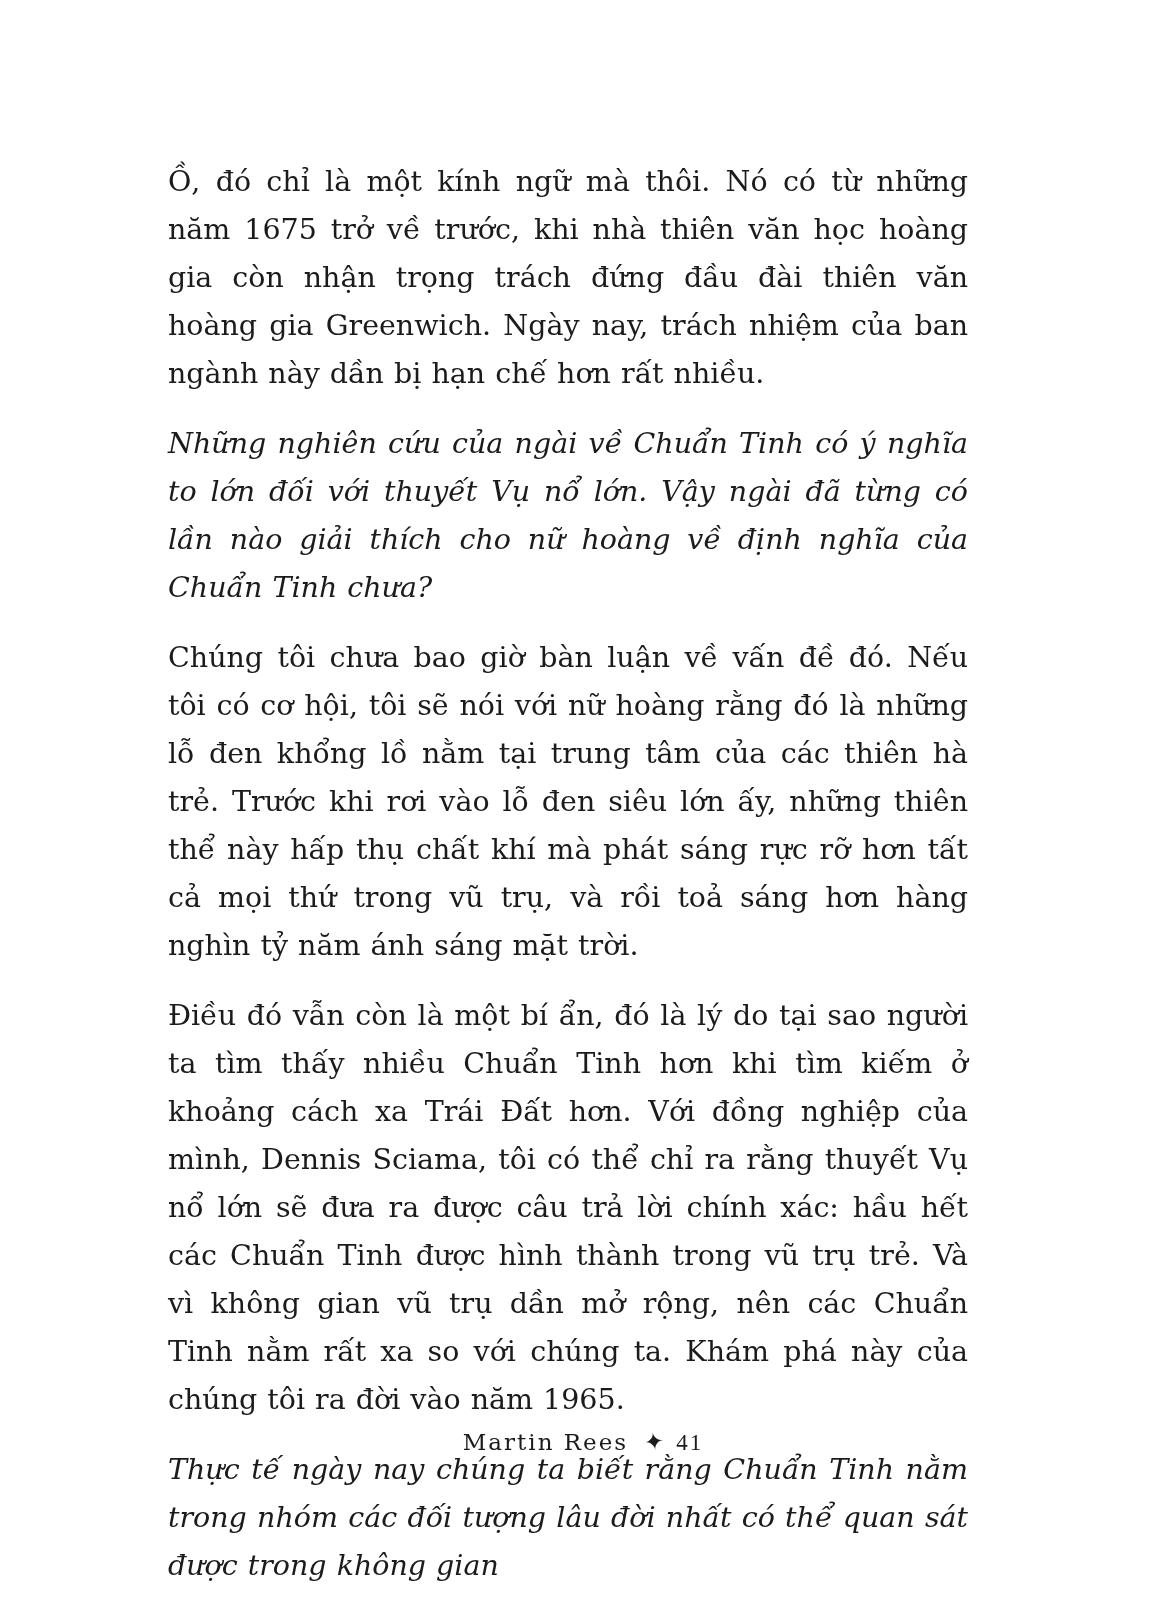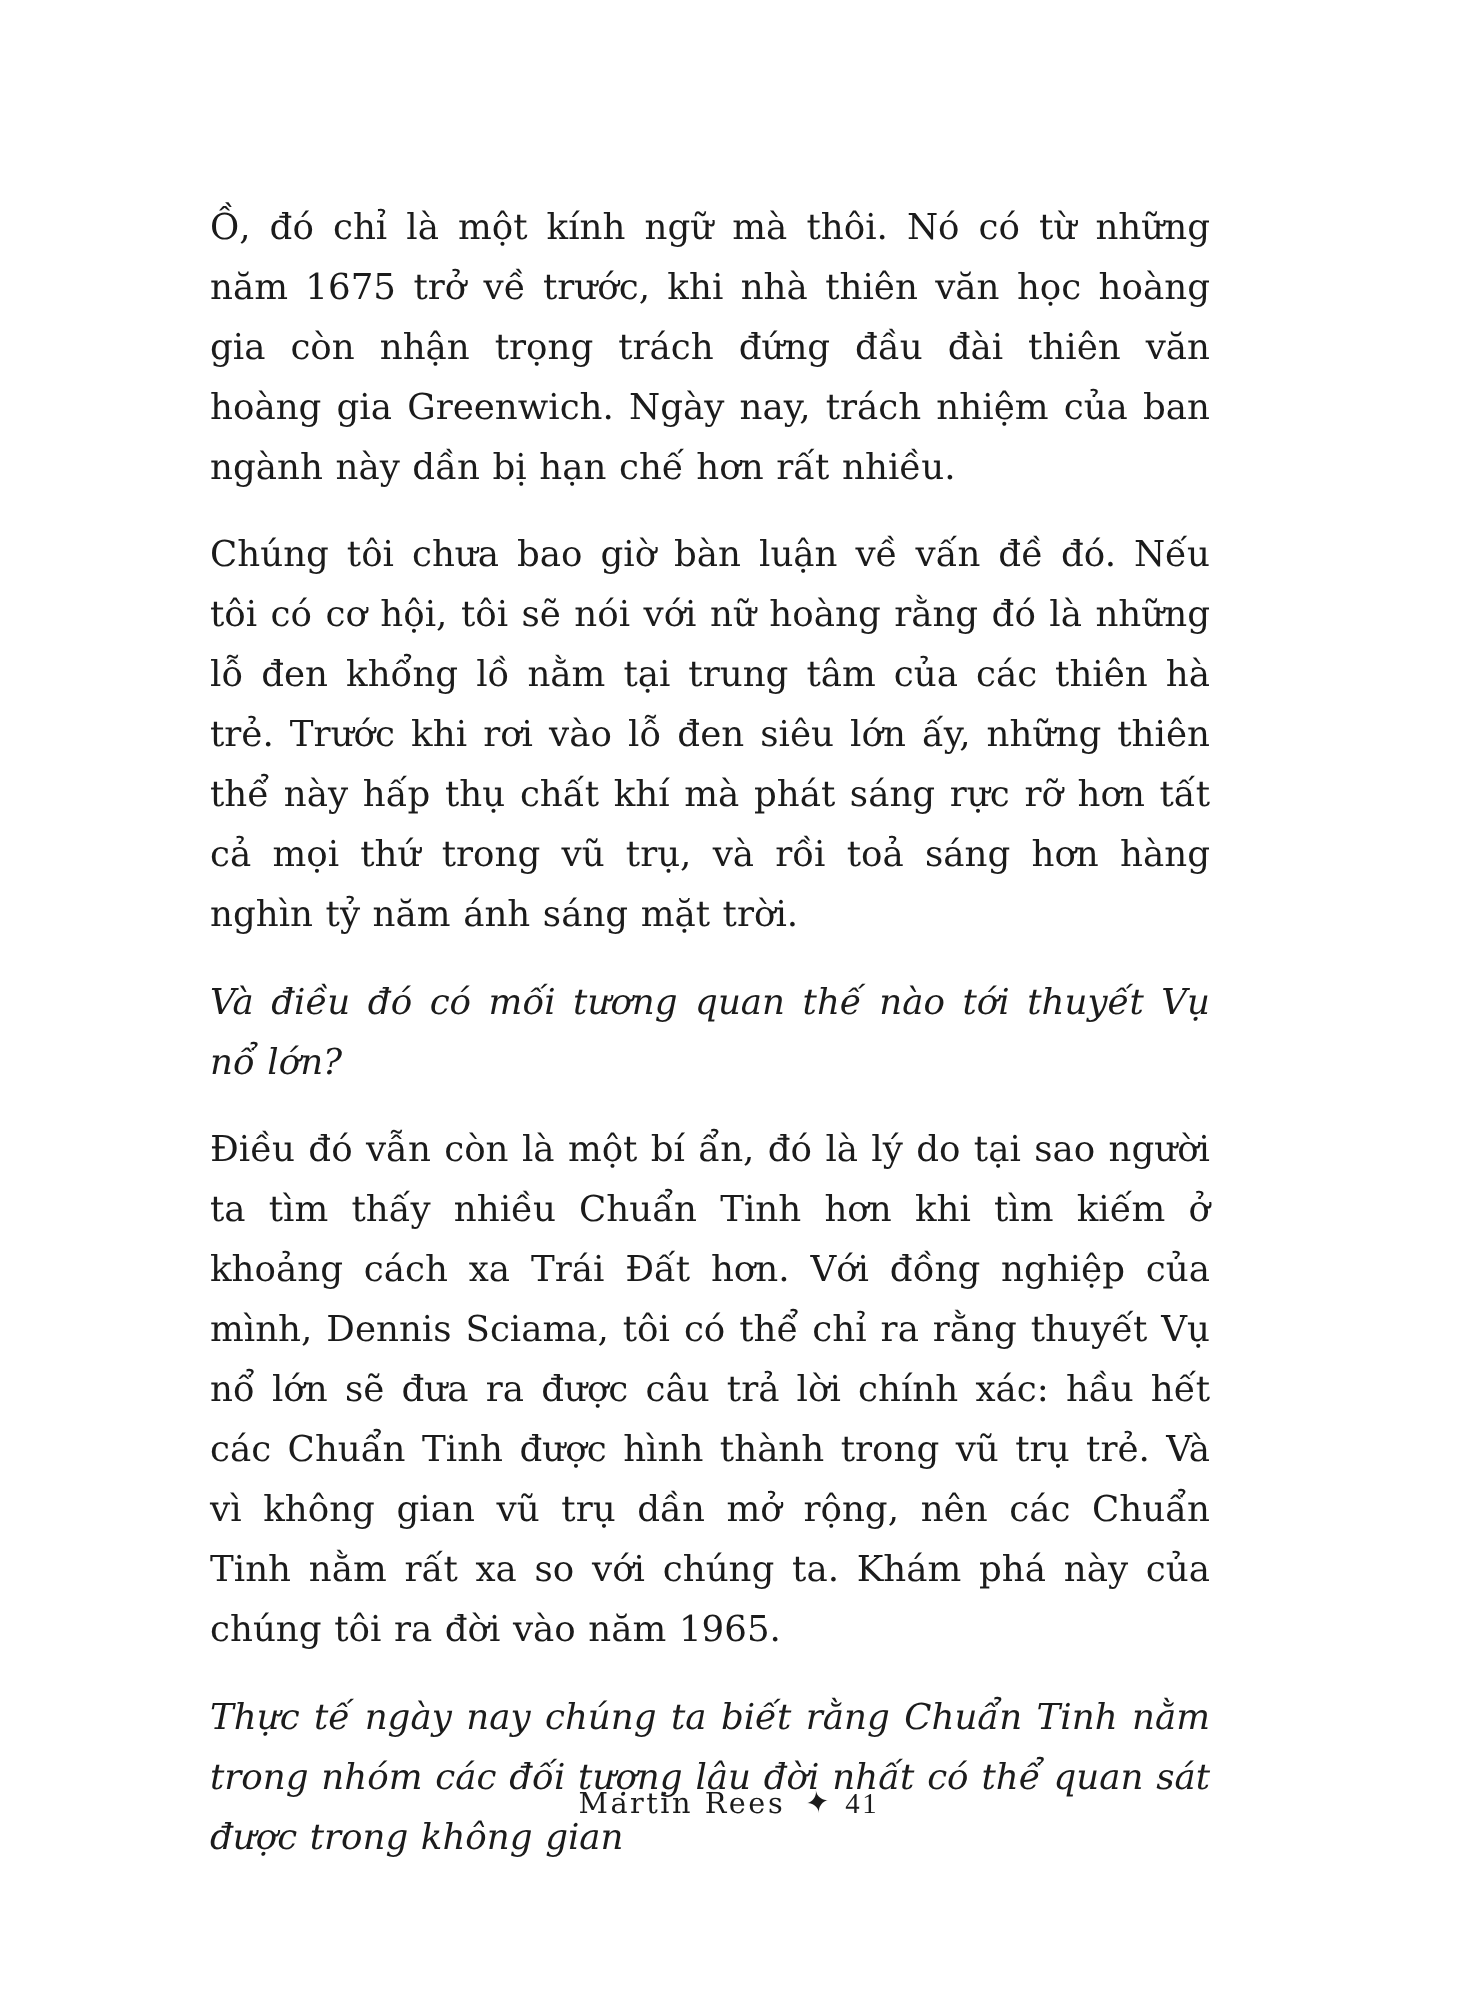--- a/index.html
+++ b/index.html
@@ -67,24 +67,24 @@
   }
 </style>
 </head>
 <body>
 
 <div class="page">
 
   <main class="content">
     <p class="para">Ồ, đó chỉ là một kính ngữ mà thôi. Nó có từ những năm 1675 trở về trước, khi nhà thiên văn học hoàng gia còn nhận trọng trách đứng đầu đài thiên văn hoàng gia Greenwich. Ngày nay, trách nhiệm của ban ngành này dần bị hạn chế hơn rất nhiều.</p>
 
+    <p class="para italic">Những nghiên cứu của ngài về Chuẩn Tinh có ý nghĩa to lớn đối với thuyết Vụ nổ lớn. Vậy ngài đã từng có lần nào giải thích cho nữ hoàng về định nghĩa của Chuẩn Tinh chưa?</p>
 
     <p class="para">Chúng tôi chưa bao giờ bàn luận về vấn đề đó. Nếu tôi có cơ hội, tôi sẽ nói với nữ hoàng rằng đó là những lỗ đen khổng lồ nằm tại trung tâm của các thiên hà trẻ. Trước khi rơi vào lỗ đen siêu lớn ấy, những thiên thể này hấp thụ chất khí mà phát sáng rực rỡ hơn tất cả mọi thứ trong vũ trụ, và rồi toả sáng hơn hàng nghìn tỷ năm ánh sáng mặt trời.</p>
 
-    <p class="para italic">Và điều đó có mối tương quan thế nào tới thuyết Vụ nổ lớn?</p>
 
     <p class="para">Điều đó vẫn còn là một bí ẩn, đó là lý do tại sao người ta tìm thấy nhiều Chuẩn Tinh hơn khi tìm kiếm ở khoảng cách xa Trái Đất hơn. Với đồng nghiệp của mình, Dennis Sciama, tôi có thể chỉ ra rằng thuyết Vụ nổ lớn sẽ đưa ra được câu trả lời chính xác: hầu hết các Chuẩn Tinh được hình thành trong vũ trụ trẻ. Và vì không gian vũ trụ dần mở rộng, nên các Chuẩn Tinh nằm rất xa so với chúng ta. Khám phá này của chúng tôi ra đời vào năm 1965.</p>
 
     <p class="para italic">Thực tế ngày nay chúng ta biết rằng Chuẩn Tinh nằm trong nhóm các đối tượng lâu đời nhất có thể quan sát được trong không gian</p>
   </main>
 
   <footer class="footer">
     <span class="author">Martin Rees</span><span class="star">✦</span><span class="pagenum">41</span>
   </footer>
 

